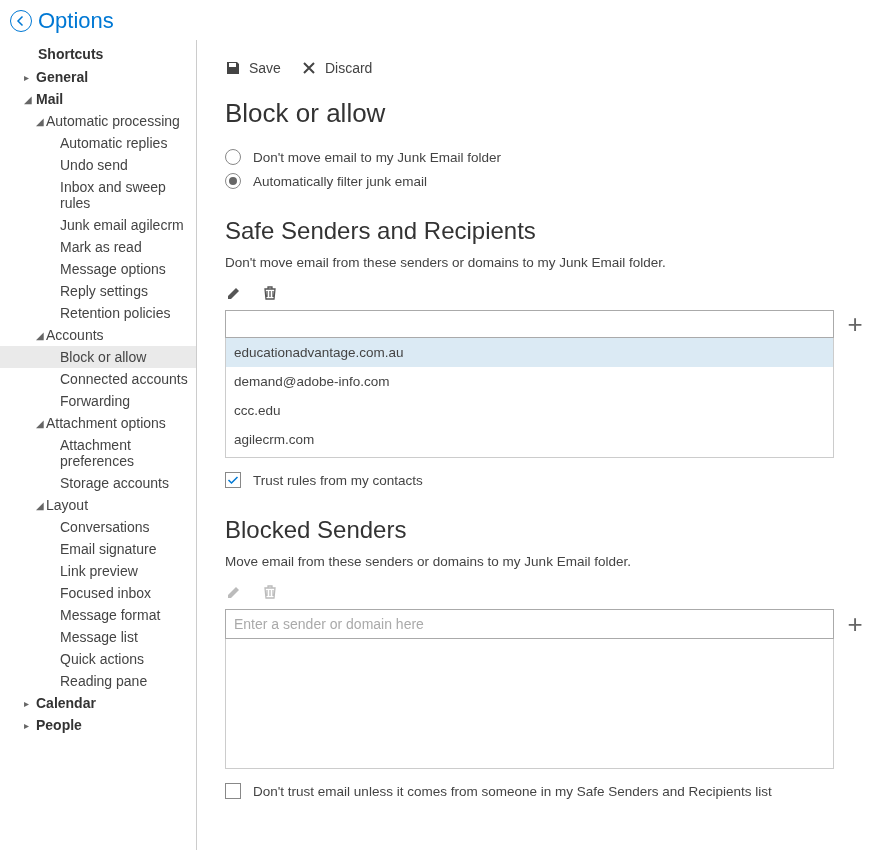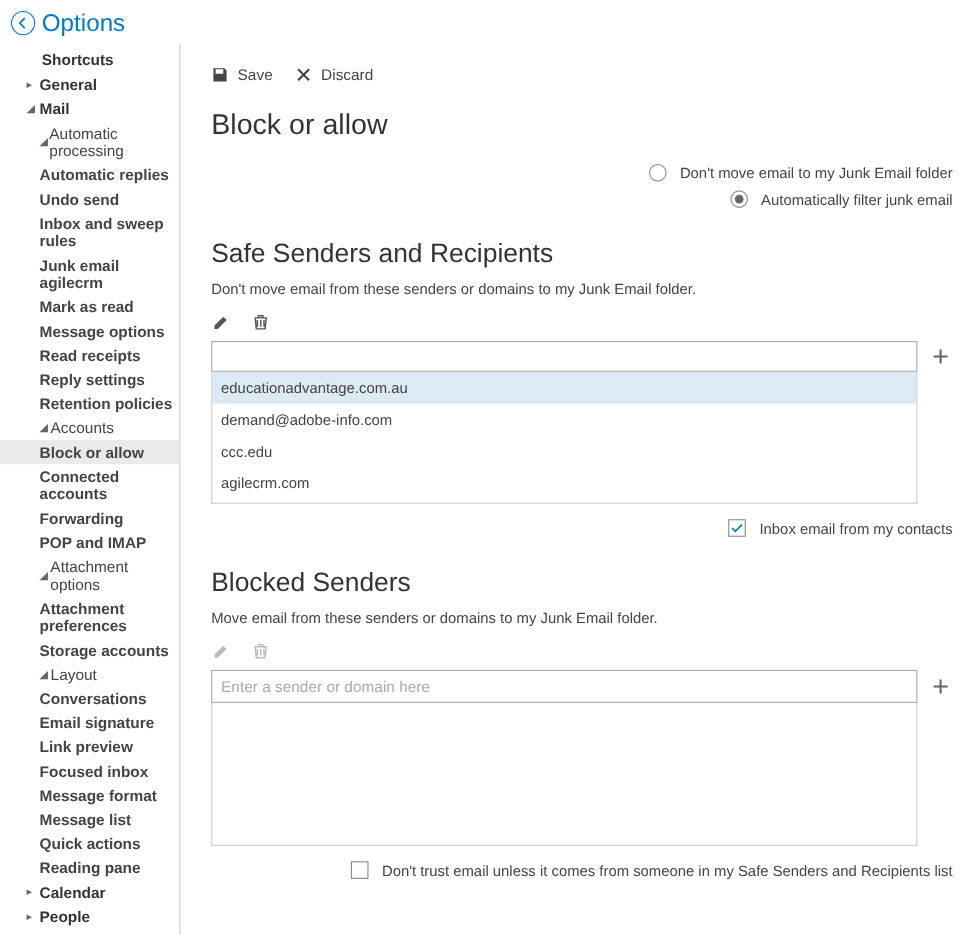--- a/index.html
+++ b/index.html
@@ -33,21 +33,21 @@
     .header-title {
       color: #0078d4;
       font-size: 22px;
       font-weight: 300;
     }
     .container {
       display: flex;
       height: calc(100% - 40px);
     }
     .sidebar {
-      width: 164px;
+      width: 197px;
       border-right: 1px solid #ccc;
       padding-top: 4px;
       overflow-y: auto;
       font-size: 14px;
       color: #444;
       flex-shrink: 0;
     }
     .sb-shortcuts {
       padding: 2px 0 4px 38px;
       color: #333;
@@ -63,24 +63,23 @@
     .sb-top-label { font-weight: 600; color: #333; }
     .sb-sub {
       padding: 3px 0 3px 36px;
       cursor: pointer;
       display: flex;
       align-items: center;
       color: #444;
     }
     .sb-sub .caret { width: 10px; display:inline-block; font-size:10px; color:#666; margin-right:0px;}
     .sb-leaf {
-      padding: 3px 0 3px 36px;
-      cursor: pointer;
-      color: #444;
-      font-weight: bold;
+      padding: 3px 0 3px 60px;
+      cursor: pointer;
+      color: #444;
     }
     .sb-leaf.selected { background: #eaeaea; }
     .main {
       flex: 1;
       padding: 20px 12px 20px 28px;
       overflow-y: auto;
     }
     .toolbar {
       display: flex;
       gap: 20px;
@@ -114,21 +113,20 @@
       color: #444;
       margin-bottom: 14px;
     }
     .radio-row, .check-row {
       display: flex;
       align-items: center;
       gap: 12px;
       margin-bottom: 8px;
       font-size: 13.5px;
       color: #444;
-      justify-content: flex-end;
     }
     .radio {
       width: 16px; height: 16px;
       border: 1px solid #888;
       border-radius: 50%;
       display: flex;
       align-items: center;
       justify-content: center;
       cursor: pointer;
       flex-shrink: 0;
@@ -238,32 +236,30 @@
     <div class="sb-sub">
         <span class="caret">◢</span>
         <span>Automatic processing</span>
       </div>
     <div class="sb-leaf">Automatic replies</div>
     <div class="sb-leaf">Undo send</div>
     <div class="sb-leaf">Inbox and sweep rules</div>
     <div class="sb-leaf">Junk email agilecrm</div>
     <div class="sb-leaf">Mark as read</div>
     <div class="sb-leaf">Message options</div>
-    <div class="sb-leaf">Read receipts</div>
     <div class="sb-leaf">Reply settings</div>
     <div class="sb-leaf">Retention policies</div>
 
     <div class="sb-sub">
         <span class="caret">◢</span>
         <span>Accounts</span>
       </div>
     <div class="sb-leaf selected">Block or allow</div>
     <div class="sb-leaf">Connected accounts</div>
     <div class="sb-leaf">Forwarding</div>
-    <div class="sb-leaf">POP and IMAP</div>
 
     <div class="sb-sub">
         <span class="caret">◢</span>
         <span>Attachment options</span>
       </div>
     <div class="sb-leaf">Attachment preferences</div>
     <div class="sb-leaf">Storage accounts</div>
 
     <div class="sb-sub">
         <span class="caret">◢</span>
@@ -346,21 +342,21 @@
       <div class="list-item">ccc.edu</div>
       <div class="list-item">agilecrm.com</div>
     </div>
 
     <div class="check-row mt-14">
       <div class="checkbox checked">
         <svg viewBox="0 0 16 16">
             <path d="M2 8l4 4 8-8" stroke="#0078d4" stroke-width="2" fill="none"></path>
           </svg>
       </div>
-      <span>Inbox email from my contacts</span>
+      <span>Trust rules from my contacts</span>
     </div>
 
     <h2 class="section-title">Blocked Senders</h2>
     <div class="section-desc">Move email from these senders or domains to my Junk Email folder.</div>
 
     <div class="icon-row">
       <div class="icon-btn disabled">
         <svg viewBox="0 0 16 16">
             <path d="M2 11l8-8 3 3-8 8H2v-3z" fill="#bbb"></path>
           </svg>

